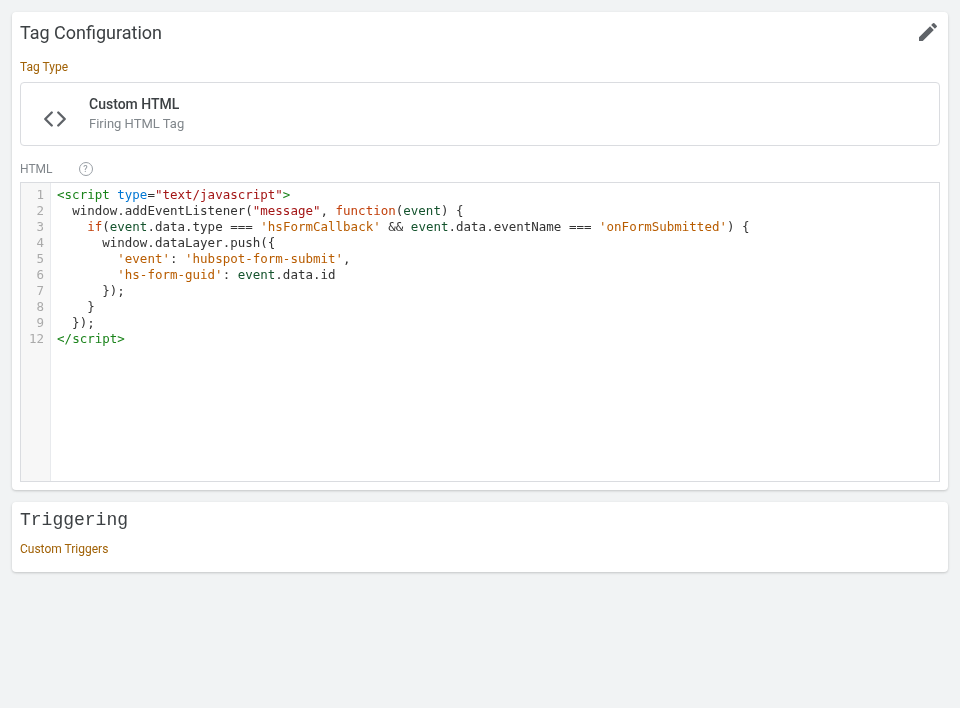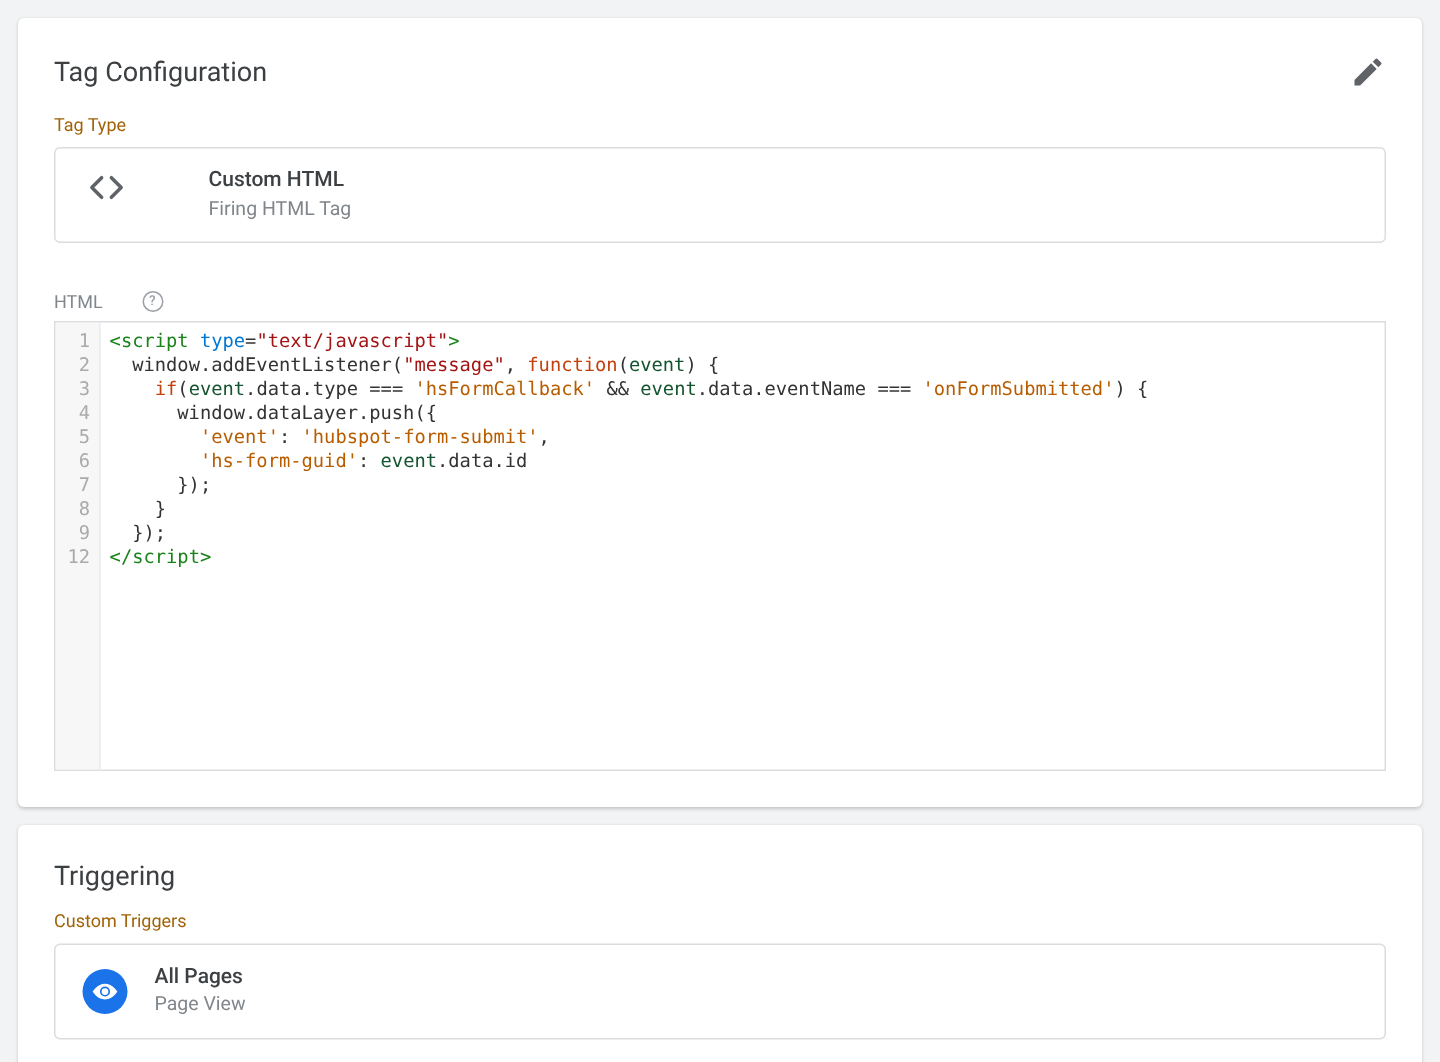--- a/index.html
+++ b/index.html
@@ -12,21 +12,21 @@
       background: #f1f3f4;
       width: 960px;
       height: 708px;
       overflow: hidden;
       padding: 12px;
     }
     .card {
       background: #fff;
       border-radius: 4px;
       box-shadow: 0 1px 3px rgba(0,0,0,0.12), 0 1px 2px rgba(0,0,0,0.08);
-      padding: 24px;
+      padding: 8px;
       margin-bottom: 12px;
     }
     .card-header {
       display: flex;
       justify-content: space-between;
       align-items: center;
       margin-bottom: 16px;
     }
     .card-title {
       font-size: 18px;
@@ -42,23 +42,22 @@
     .section-label {
       font-size: 12px;
       color: #a16207;
       margin-bottom: 8px;
     }
     .type-row {
       border: 1px solid #dadce0;
       border-radius: 4px;
       padding: 12px 16px;
       display: flex;
-      align-items: flex-start;
-      margin-bottom: 32px;
-      gap: 34px;
+      align-items: flex-end;
+      margin-bottom: 16px;
     }
     .type-icon {
       width: 28px;
       height: 28px;
       display: flex;
       align-items: center;
       justify-content: center;
       margin-right: 20px;
       margin-left: 4px;
     }
@@ -203,30 +202,19 @@
         <div class="ln">7</div>
         <div class="ln">8</div>
         <div class="ln">9</div>
         <div class="ln">12</div>
       </div>
     <div class="code-body" id="code-body"><div class="line"><span class="tok-tag">&lt;</span><span class="tok-tag">script</span><span class="tok-plain"> </span><span class="tok-attr">type</span><span class="tok-plain">=</span><span class="tok-str">"text/javascript"</span><span class="tok-tag">&gt;</span></div><div class="line"><span class="tok-plain">  </span><span class="tok-plain">window.addEventListener(</span><span class="tok-str">"message"</span><span class="tok-plain">, </span><span class="tok-kw">function</span><span class="tok-plain">(</span><span class="tok-prop">event</span><span class="tok-plain">) {</span></div><div class="line"><span class="tok-plain">    </span><span class="tok-kw">if</span><span class="tok-plain">(</span><span class="tok-prop">event</span><span class="tok-plain">.data.type </span><span class="tok-plain">===</span><span class="tok-plain"> </span><span class="tok-js-str">'hsFormCallback'</span><span class="tok-plain"> </span><span class="tok-plain">&amp;&amp;</span><span class="tok-plain"> </span><span class="tok-prop">event</span><span class="tok-plain">.data.eventName </span><span class="tok-plain">===</span><span class="tok-plain"> </span><span class="tok-js-str">'onFormSubmitted'</span><span class="tok-plain">) {</span></div><div class="line"><span class="tok-plain">      window.dataLayer.push({</span></div><div class="line"><span class="tok-plain">        </span><span class="tok-js-str">'event'</span><span class="tok-plain">: </span><span class="tok-js-str">'hubspot-form-submit'</span><span class="tok-plain">,</span></div><div class="line"><span class="tok-plain">        </span><span class="tok-js-str">'hs-form-guid'</span><span class="tok-plain">: </span><span class="tok-prop">event</span><span class="tok-plain">.data.id</span></div><div class="line"><span class="tok-plain">      });</span></div><div class="line"><span class="tok-plain">    }</span></div><div class="line"><span class="tok-plain">  });</span></div><div class="line"><span class="tok-tag">&lt;/</span><span class="tok-tag">script</span><span class="tok-tag">&gt;</span></div></div>
   </div>
 </div>
 
 <div class="card">
-  <div class="card-header" style="margin-bottom:12px;">
+  <div class="card-header" style="margin-bottom:12px;font-family:Liberation Mono, monospace;">
     <div class="card-title">Triggering</div>
   </div>
 
   <div class="section-label">Custom Triggers</div>
 
-  <div class="trigger-row">
-    <div class="trigger-icon">
-      <svg width="18" height="18" viewBox="0 0 24 24" fill="#fff">
-        <path d="M12 5c-7 0-11 7-11 7s4 7 11 7 11-7 11-7-4-7-11-7zm0 11.5A4.5 4.5 0 1 1 16.5 12 4.5 4.5 0 0 1 12 16.5zM12 9a3 3 0 1 0 3 3 3 3 0 0 0-3-3z"></path>
-      </svg>
-    </div>
-    <div class="trigger-info">
-      <div class="trigger-name">All Pages</div>
-      <div class="trigger-sub">Page View</div>
-    </div>
-  </div>
 </div>
 
 </body></html>

